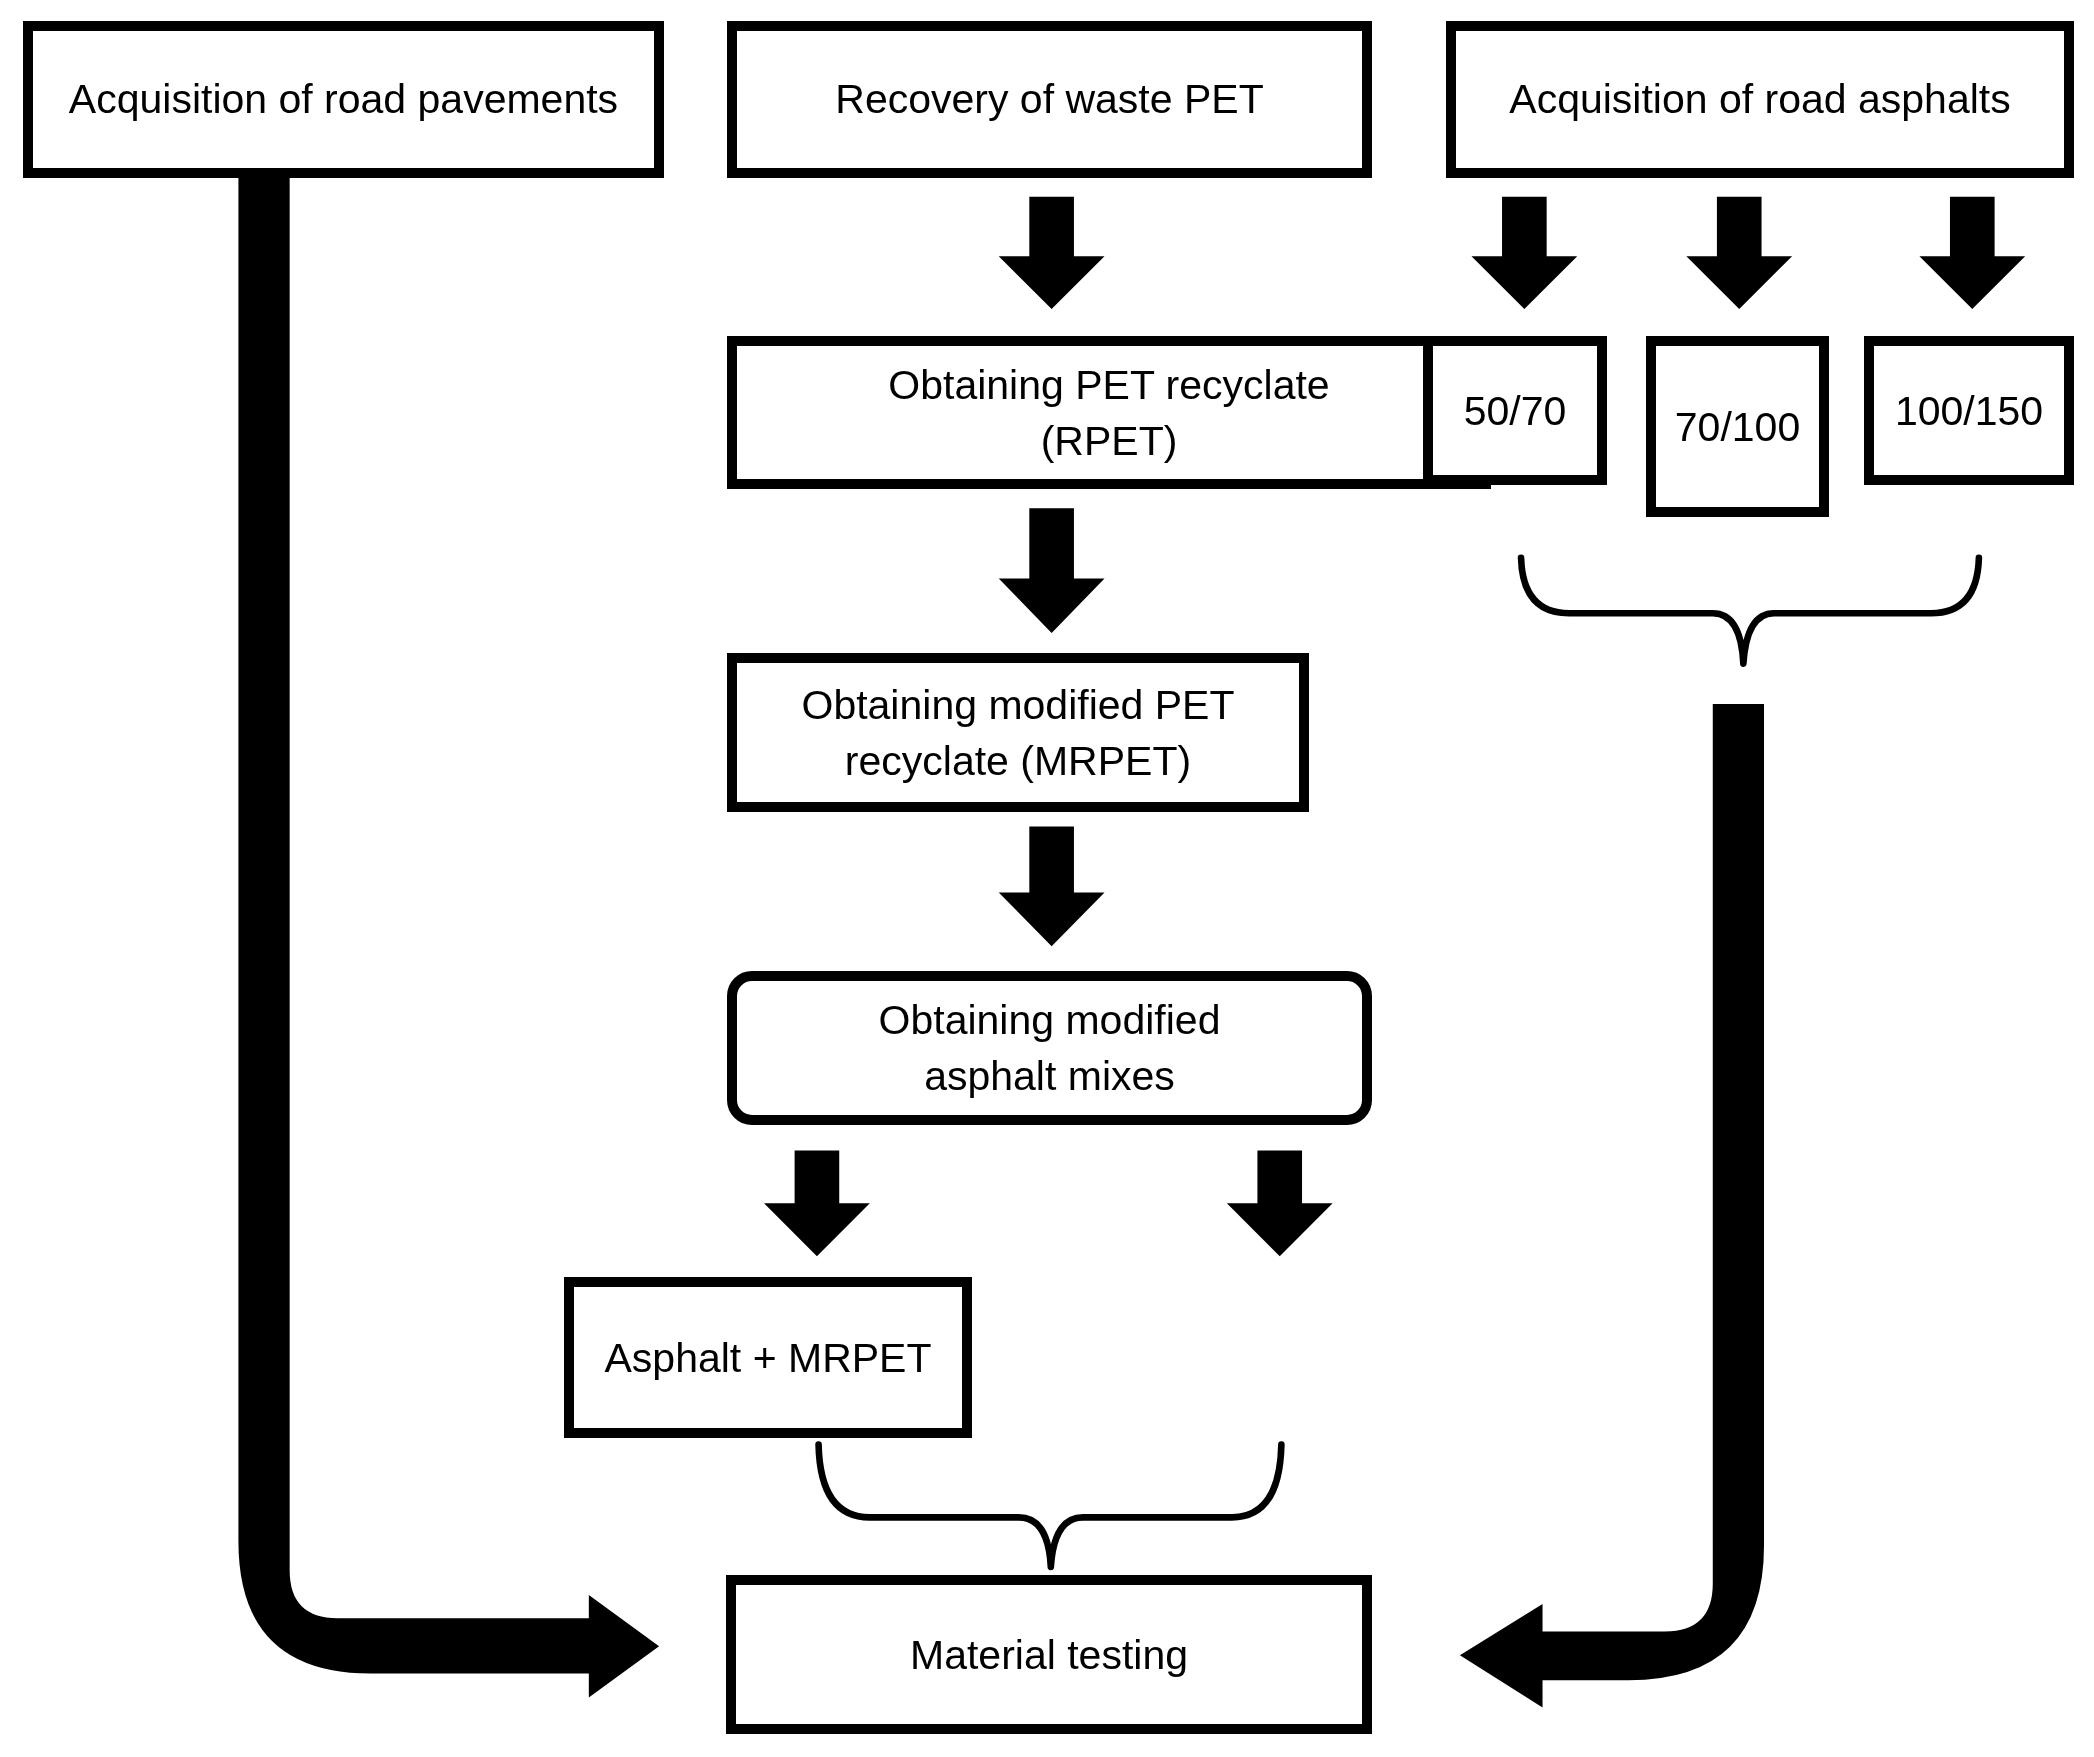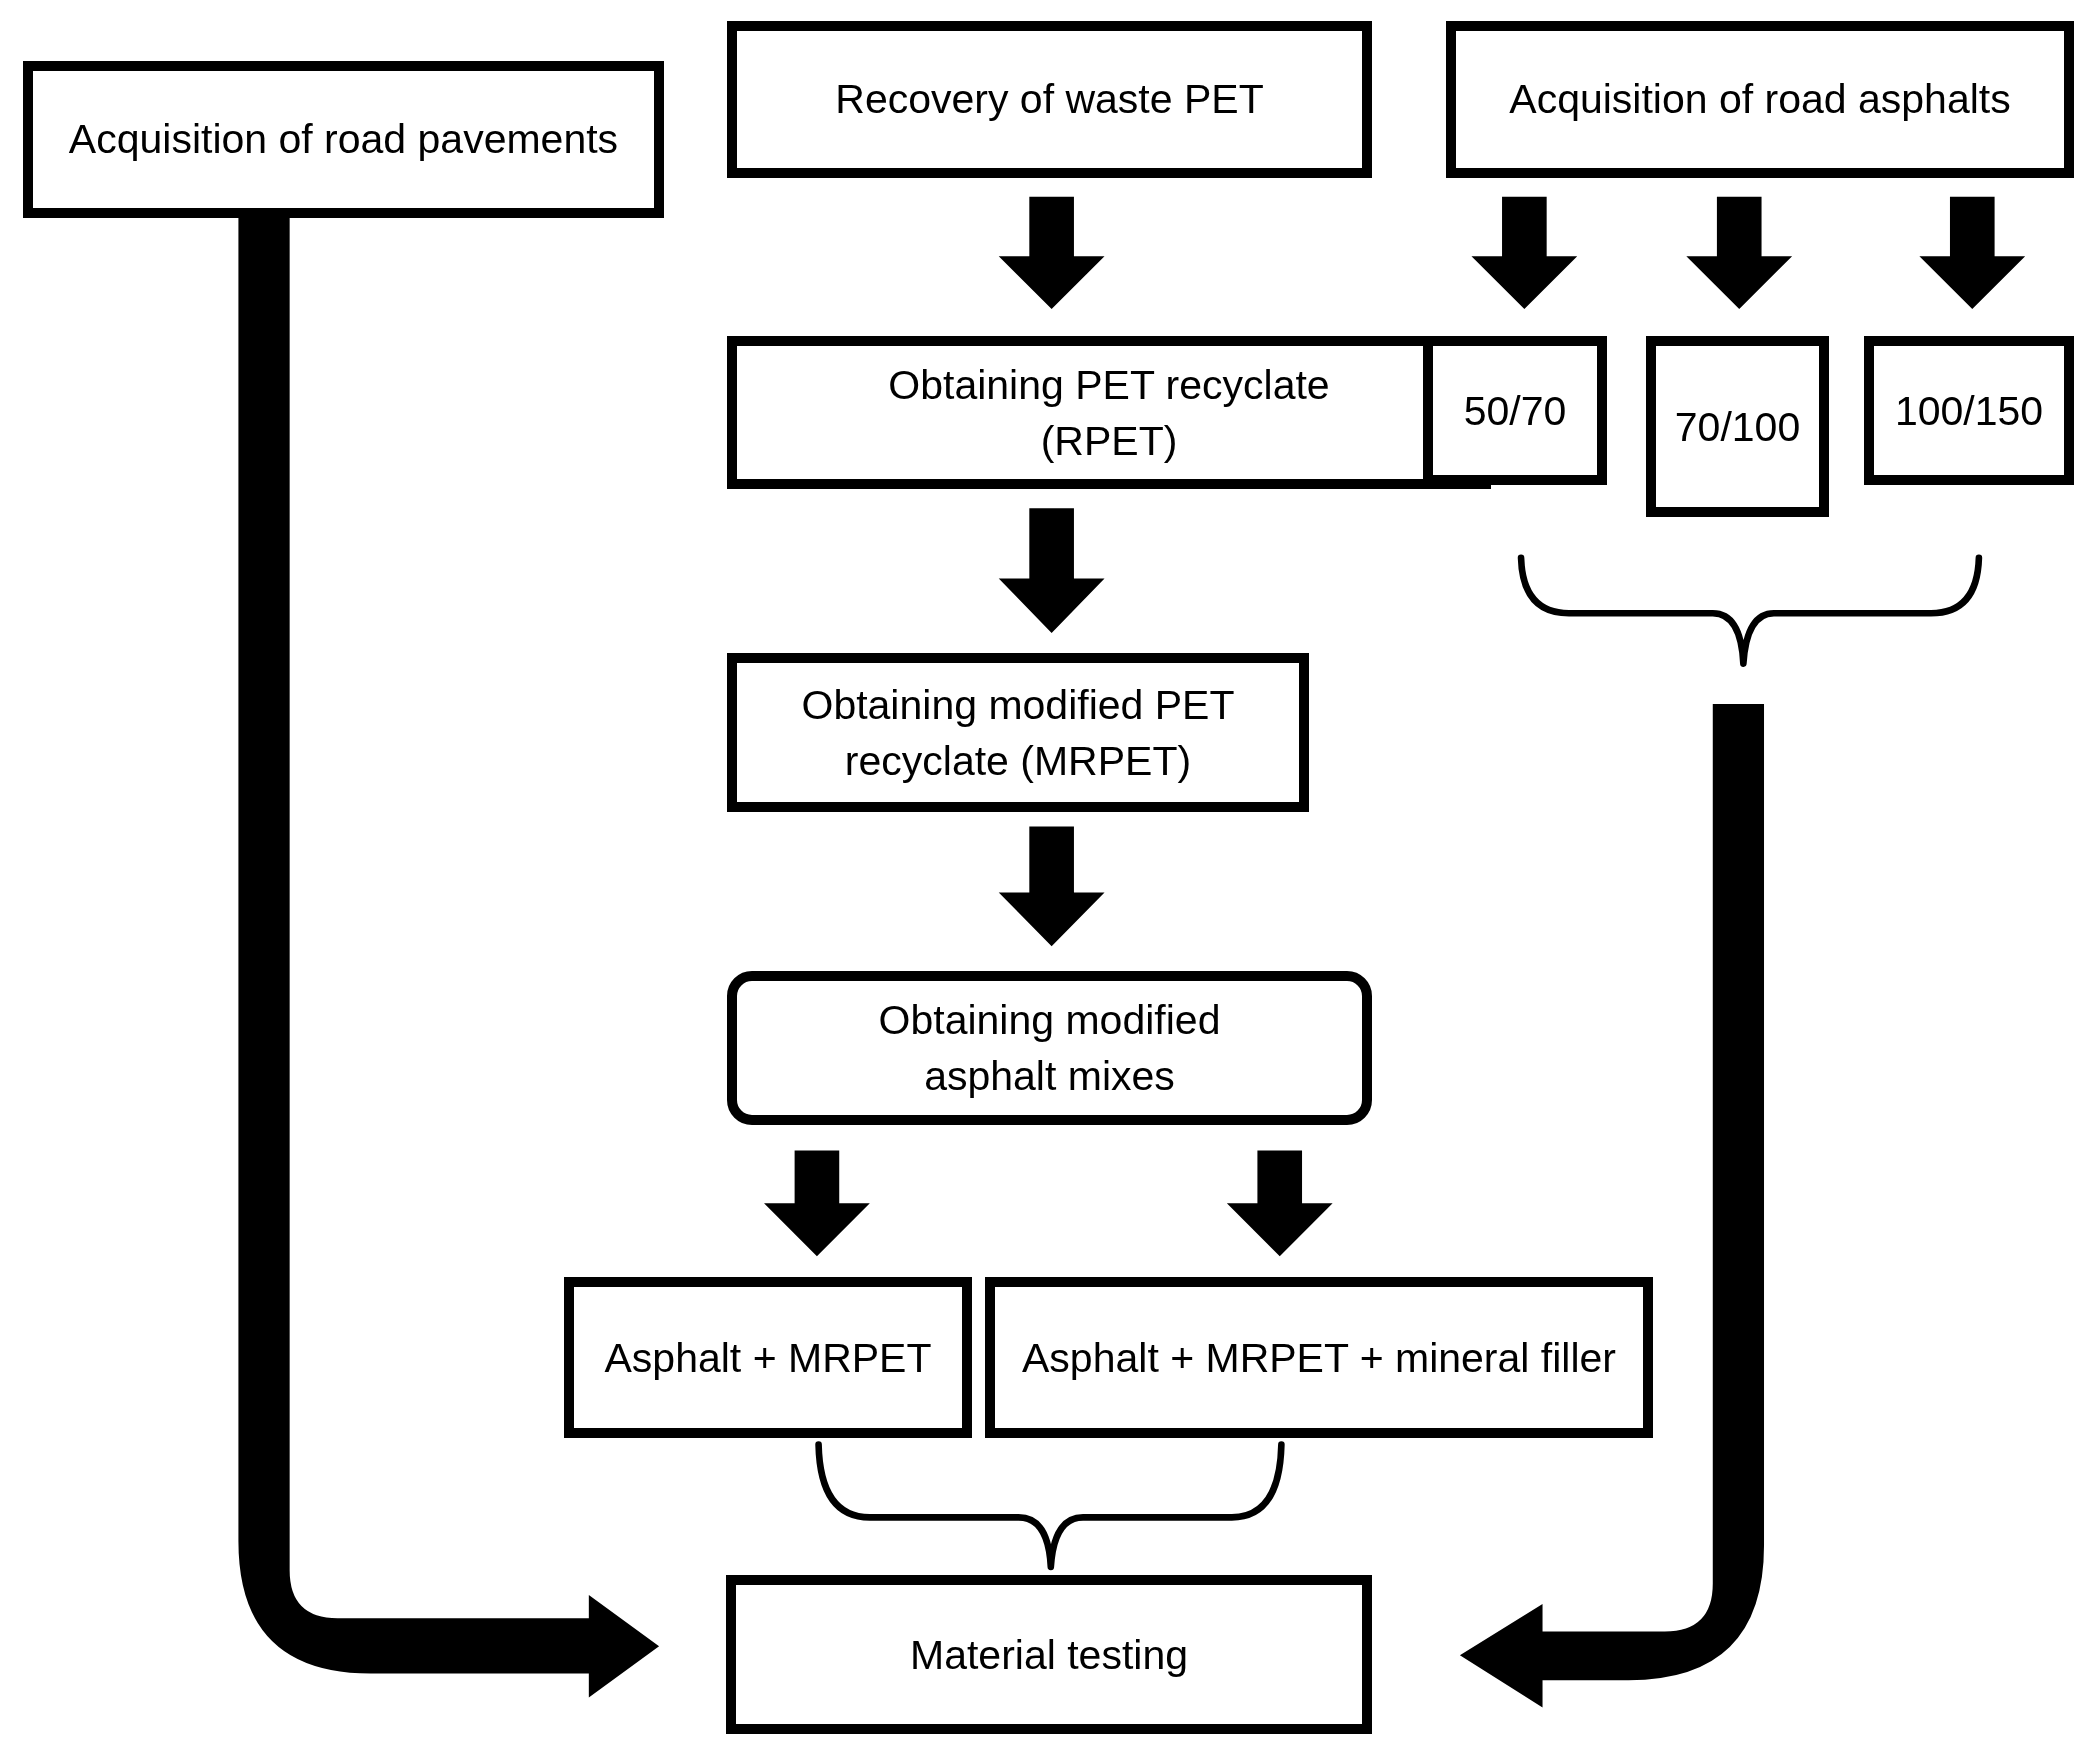--- a/index.html
+++ b/index.html
@@ -35,21 +35,21 @@
     justify-content: center;
     text-align: center;
     font-size: 41px;
     line-height: 56px;
     color: #000000;
     white-space: nowrap;
   }
   .box .ln { display: block; }
 
   
-  #box-pavements   { left: 23px;   top: 20.7px;  width: 641px; height: 157px; margin-top: 40px; }
+  #box-pavements   { left: 23px;   top: 20.7px;  width: 641px; height: 157px; }
   #box-recovery    { left: 727px;  top: 20.7px;  width: 645px; height: 157px; text-align: center; }
   #box-asphalts    { left: 1446px; top: 20.7px;  width: 628px; height: 157px; }
 
   
   #box-rpet        { left: 727px;  top: 336px; width: 764px; height: 153px; }
   #box-grade-5070   { left: 1423px; top: 336px; width: 184px; height: 149px; }
   #box-grade-70100  { left: 1646px; top: 336px; width: 183px; height: 181px; }
   #box-grade-100150 { left: 1864px; top: 336px; width: 210px; height: 149px; }
 
   
@@ -134,21 +134,18 @@
     <span class="ln">Obtaining modified PET</span>
     <span class="ln">recyclate (MRPET)</span>
   </div>
   <div class="box" id="box-mixes">
     <span class="ln">Obtaining modified</span>
     <span class="ln">asphalt mixes</span>
   </div>
   <div class="box" id="box-mix-a">
     <span class="ln">Asphalt + MRPET</span>
   </div>
-  <div class="box" id="box-mix-b">
-    <span class="ln">Asphalt + MRPET + mineral filler</span>
-  </div>
   <div class="box" id="box-testing">
     <span class="ln">Material testing</span>
   </div>
 
 </div>
 
 
 </body></html>

